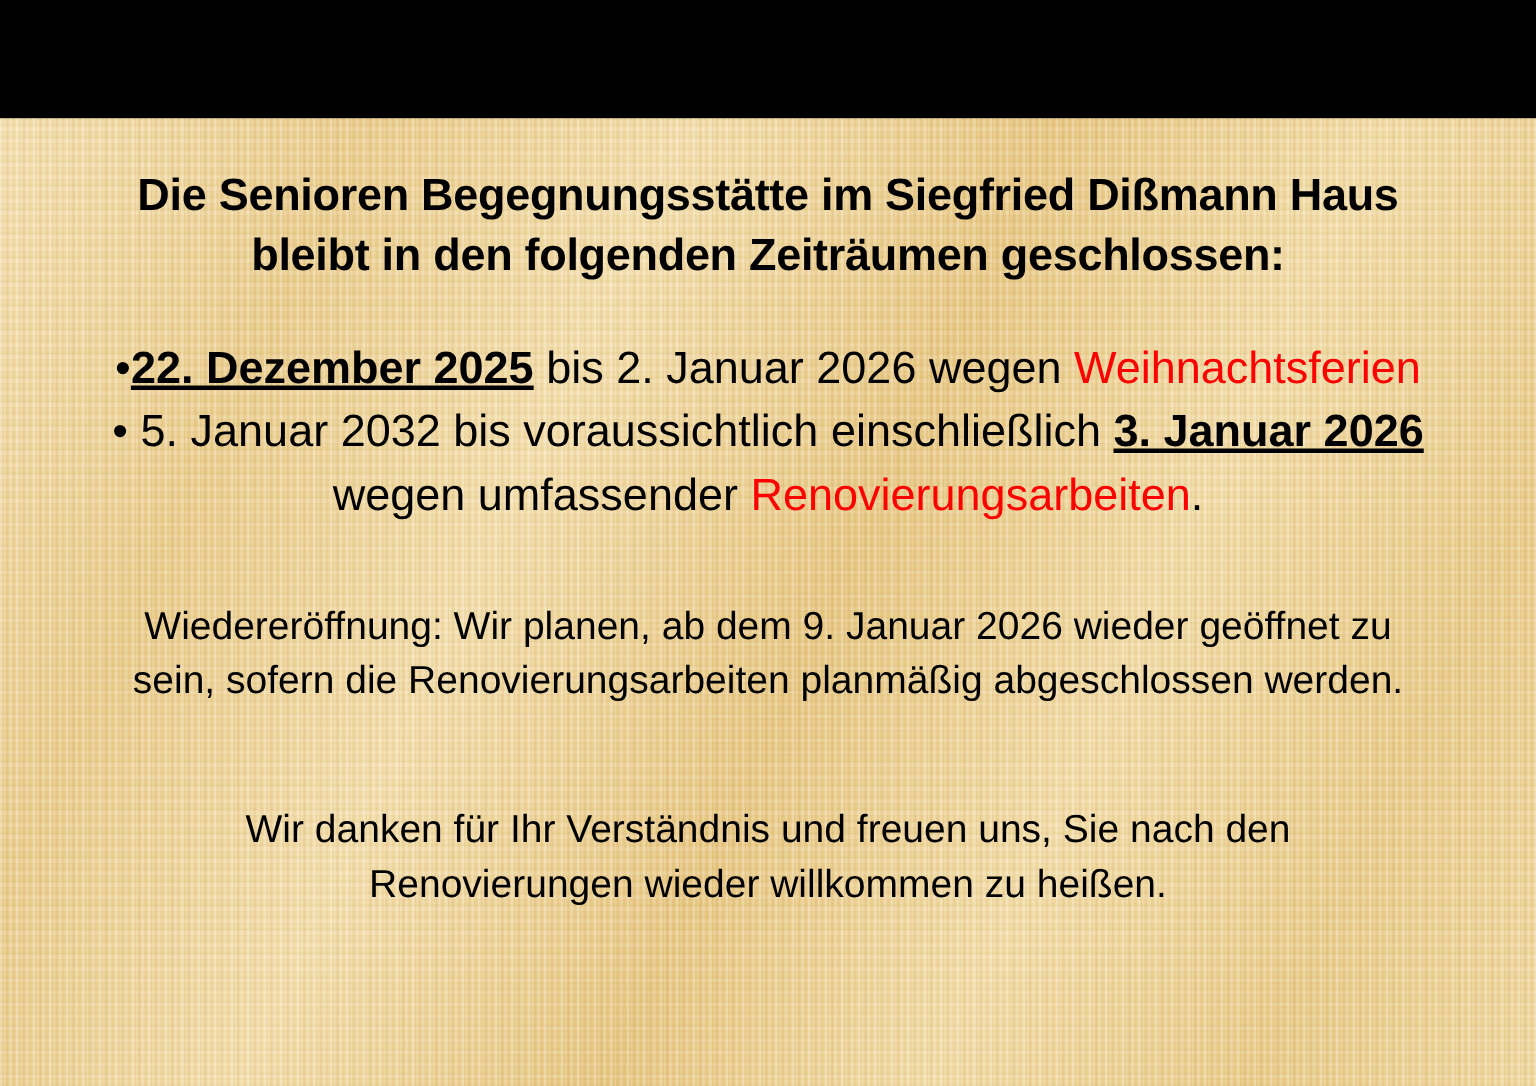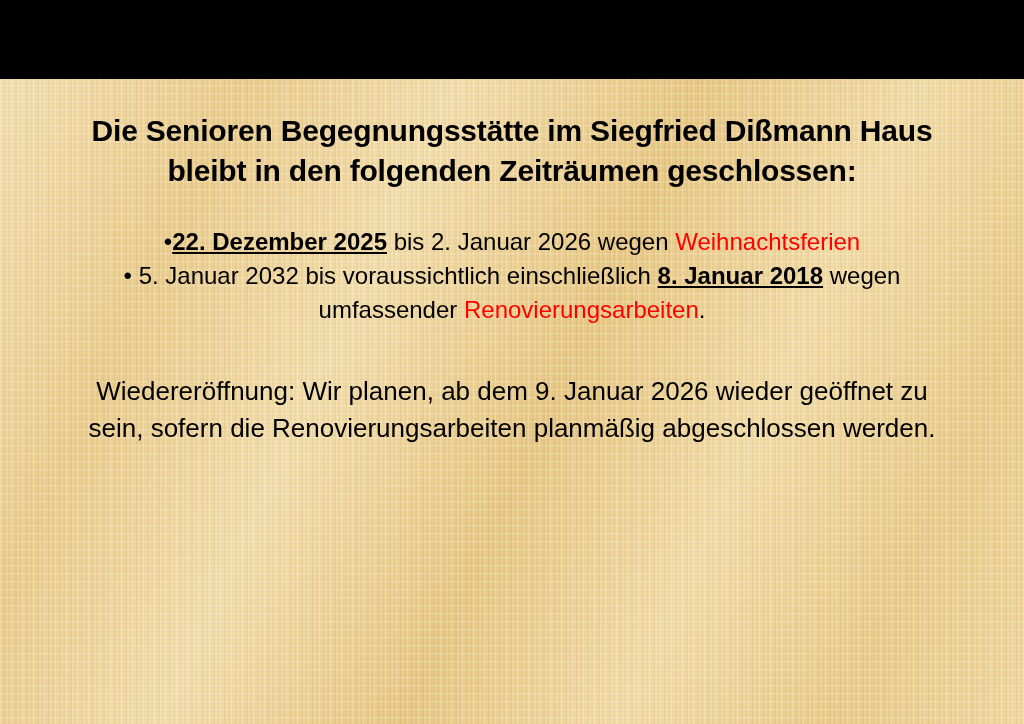--- a/index.html
+++ b/index.html
@@ -60,21 +60,21 @@
   .block {
     font-size: 26px;
     line-height: 1.37;
     margin: 16px;
   }
 
   .spacer-lg { height: 34px; }
   .spacer-md { height: 30px; }
 
   .bullets {
-    font-size: 24px;
+    font-size: 30px;
     line-height: 1.42;
   }
 
   .u { text-decoration: underline; font-weight: bold; }
   .red { color: #ff0000; }
 
   .reopen {
     font-size: 26px;
     line-height: 1.42;
   }
@@ -91,25 +91,26 @@
 
     <h1 class="headline">Die Senioren Begegnungsstätte im Siegfried Dißmann Haus bleibt in den folgenden Zeiträumen geschlossen:</h1>
 
     <div class="spacer-lg"></div>
 
     <div class="bullets">
       <div>
         <span>•</span><span class="u">22. Dezember 2025</span><span> bis 2. Januar 2026 wegen </span><span class="red">Weihnachtsferien</span>
       </div>
       <div>
-        <span>•</span><span> 5. Januar 2032 bis voraussichtlich einschließlich </span><span class="u">8. Januar 2018</span><span> wegen umfassender </span><span class="red">Renovierungsarbeiten</span><span>.</span>
+        <span>•</span><span> 5. Januar 2032 bis voraussichtlich einschließlich </span><span class="u">3. Januar 2026</span><span> wegen umfassender </span><span class="red">Renovierungsarbeiten</span><span>.</span>
       </div>
     </div>
 
     <div class="spacer-md"></div>
 
     <p class="reopen block">Wiedereröffnung: Wir planen, ab dem 9. Januar 2026 wieder geöffnet zu sein, sofern die Renovierungsarbeiten planmäßig abgeschlossen werden.</p>
 
     <div class="spacer-md"></div>
 
+    <p class="thanks block">Wir danken für Ihr Verständnis und freuen uns, Sie nach den Renovierungen wieder willkommen zu heißen.</p>
 
   </div>
 </div>
 
 </body></html>

